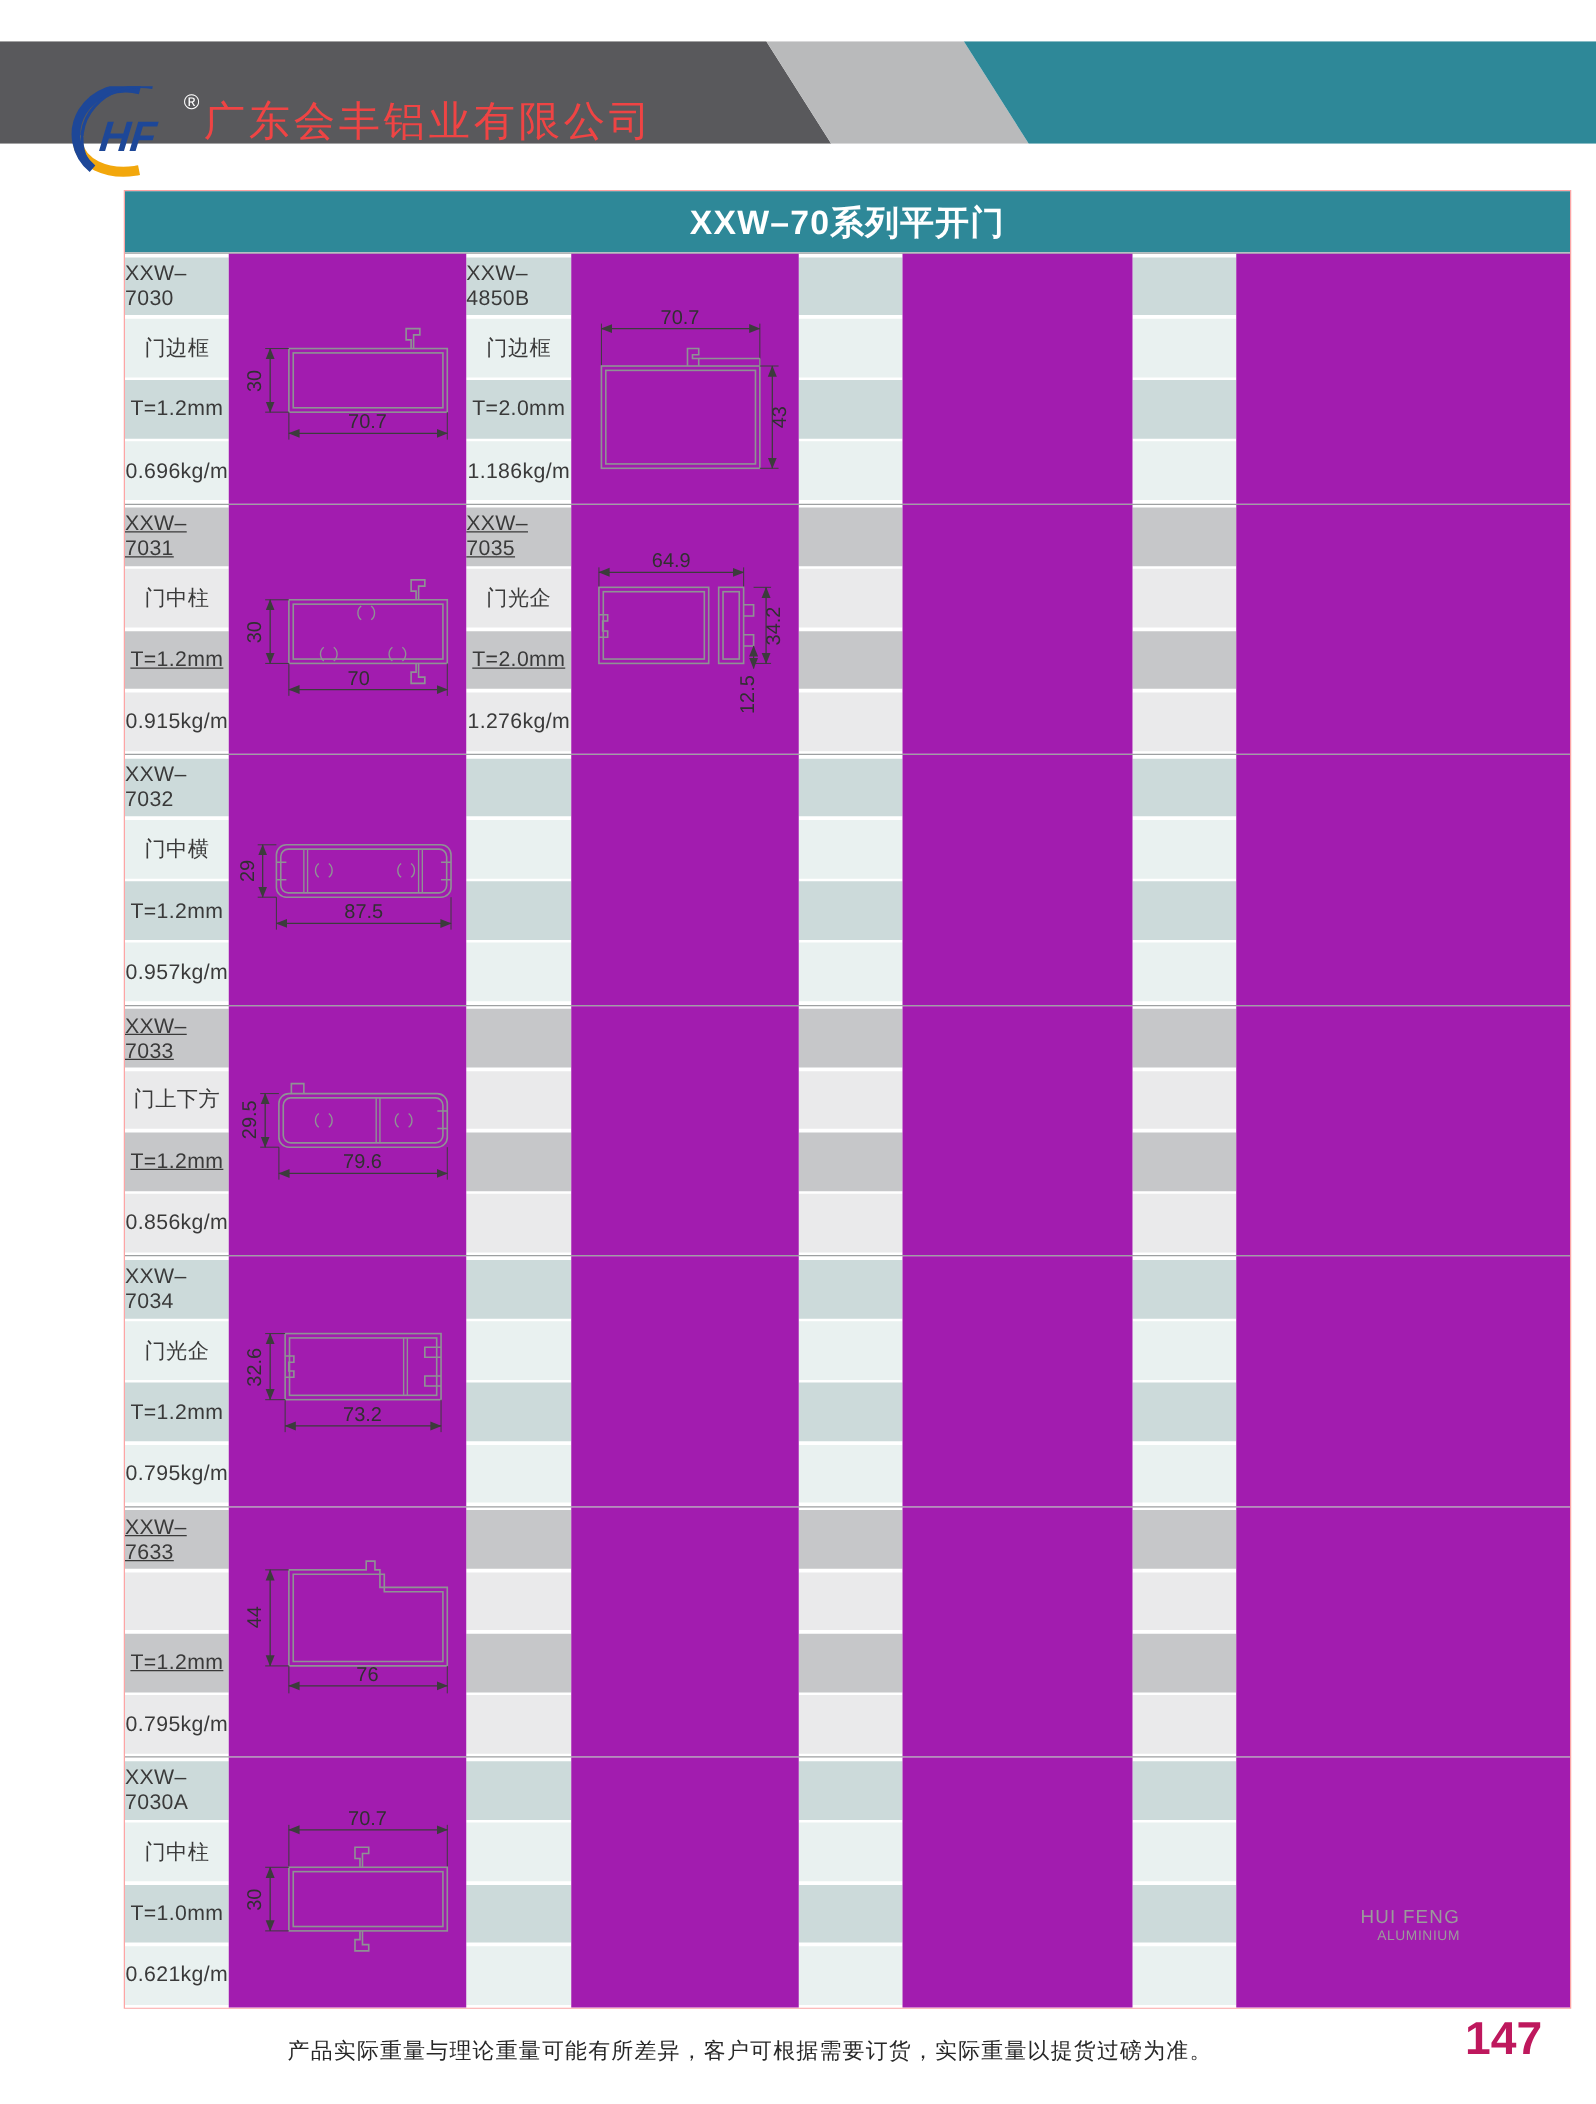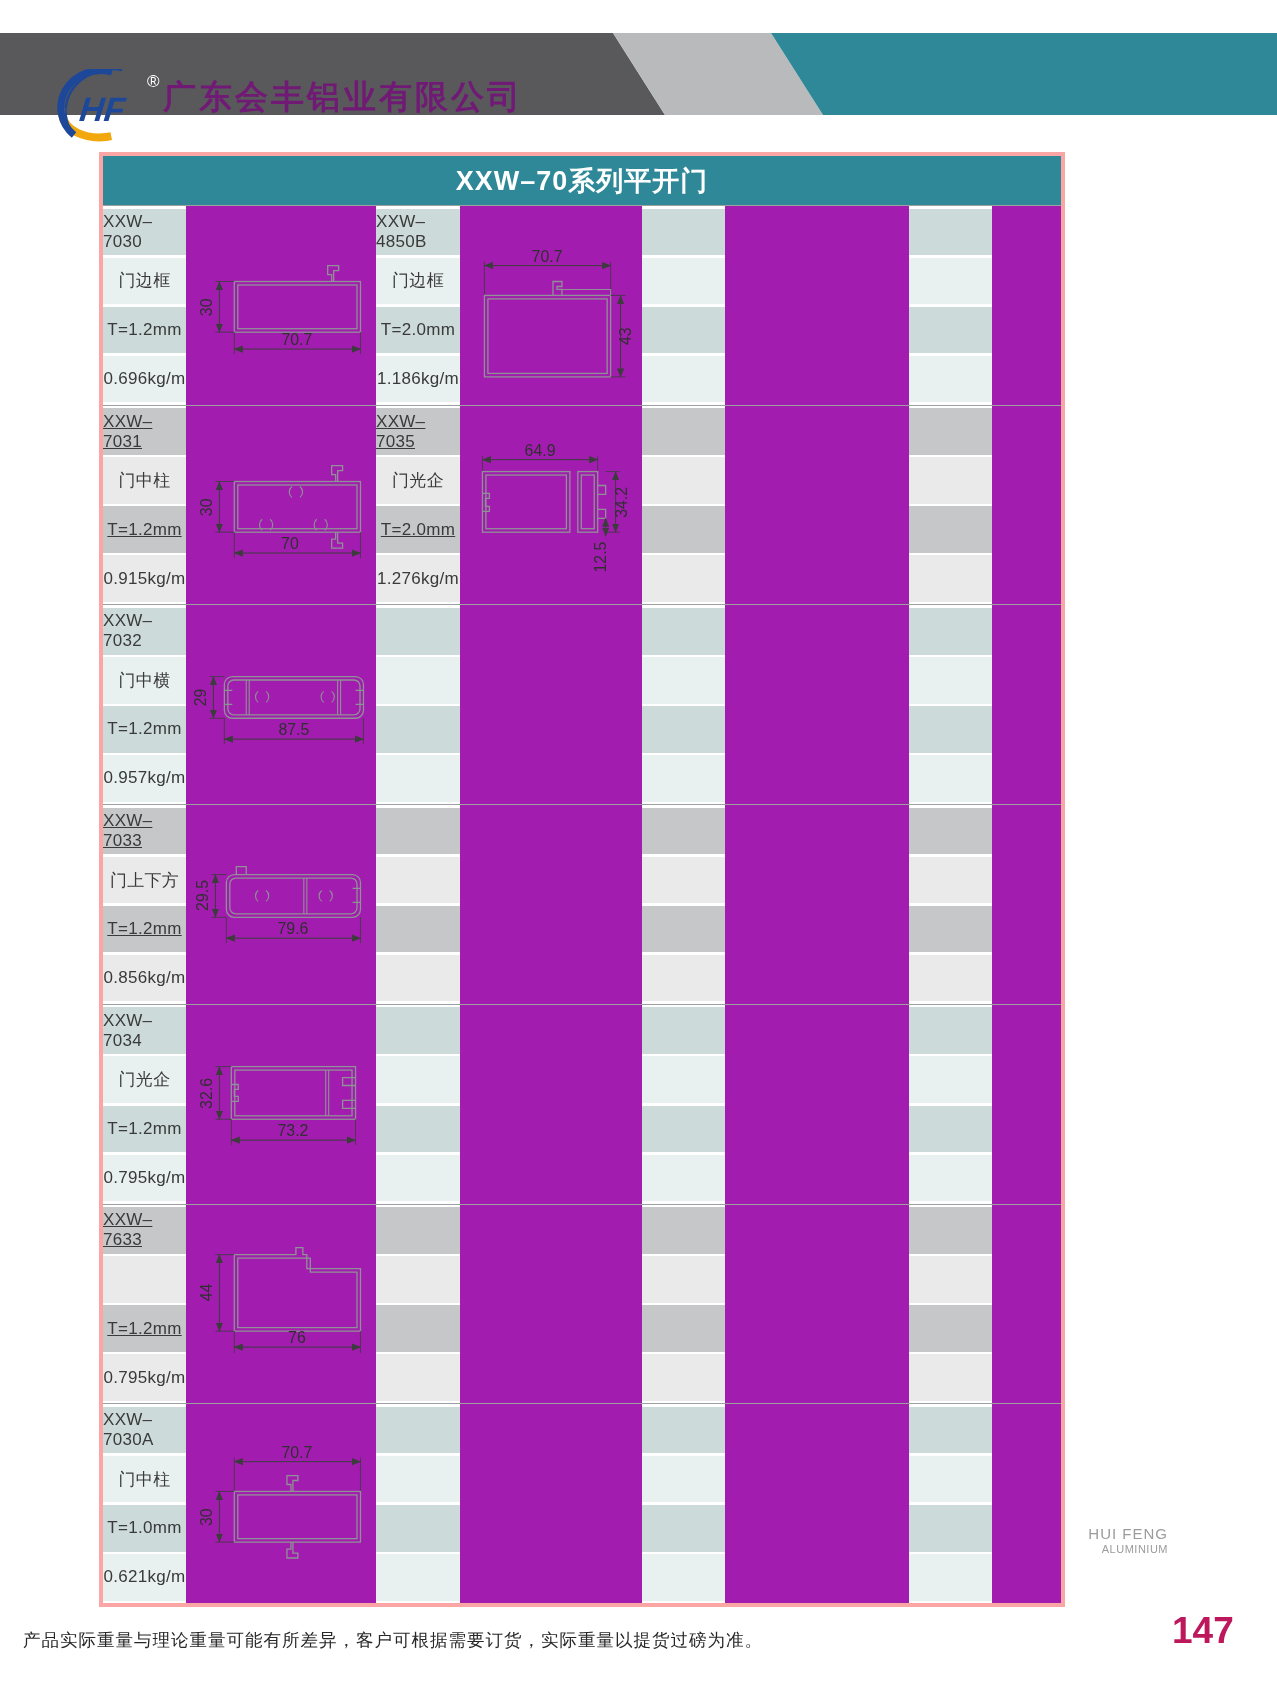--- a/index.html
+++ b/index.html
@@ -2,46 +2,46 @@
 <html><head>
 <meta charset="utf-8">
 <style>
   html,body{margin:0;padding:0;background:#ffffff;}
   body{font-family:"Liberation Sans","DejaVu Sans",sans-serif;}
   #page{position:relative;width:1277px;height:1683px;background:#fff;overflow:hidden;}
 
   
   #band{position:absolute;left:0;top:33px;width:1277px;height:82px;}
   #logo{position:absolute;left:52px;top:36px;width:110px;height:76px;}
-  .co-cn{position:absolute;left:163px;top:42px;font-size:33px;font-weight:bold;color:#701a75;letter-spacing:3px;white-space:nowrap;text-align:right;}
+  .co-cn{position:absolute;left:163px;top:42px;font-size:33px;font-weight:normal;color:#ef4444;letter-spacing:3px;white-space:nowrap;text-align:right;}
   .co-en{position:absolute;left:164px;top:82px;font-size:19px;color:#ffffff;letter-spacing:0.5px;white-space:nowrap;}
 
   
-  #cat{position:absolute;left:99px;top:152px;width:966px;height:1455px;border:4px solid #fca5a5;box-sizing:border-box;display:flex;flex-direction:column;}
+  #cat{position:absolute;left:99px;top:152px;width:1158px;height:1455px;border:1px solid #fca5a5;box-sizing:border-box;display:flex;flex-direction:column;}
   #cat-title{height:49px;flex:0 0 49px;background:#2e8898;color:#fff;font-size:27px;font-weight:bold;display:flex;align-items:center;justify-content:center;letter-spacing:1px;}
   #rows{flex:1;display:flex;flex-direction:column;}
   .prow{flex:1;border-top:1px solid #9da0a1;box-sizing:border-box;display:grid;grid-template-columns:83px 190px 84px 182px 83px 184px 83px 1fr;background:#fff;}
   .labelcol{display:flex;flex-direction:column;gap:2.5px;padding:2.5px 0;box-sizing:border-box;}
   .lcell{flex:1;display:flex;align-items:center;justify-content:center;font-size:17px;color:#3a3a3a;letter-spacing:0.3px;}
   .scheme-green .lcell.dk{background:#ccdada;}
   .scheme-green .lcell.lt{background:#e9f1f0;}
   .scheme-gray  .lcell.dk{background:#c6c7c9;text-decoration:underline;}
   .scheme-gray  .lcell.lt{background:#eaeaeb;}
   .drawcell{background:#a21caf;position:relative;}
   .drawcell svg{position:absolute;left:0;top:0;width:100%;height:100%;}
 
   
   .p{fill:none;stroke:#8f9294;stroke-width:1.3;}
   .p2{fill:none;stroke:#8f9294;stroke-width:1.1;}
   .d{stroke:#3c3c3c;stroke-width:1;fill:none;marker-start:url(#arr);marker-end:url(#arr);}
   .e{stroke:#3c3c3c;stroke-width:0.8;fill:none;}
   .t{fill:#303030;font-size:16px;font-family:"Liberation Sans","DejaVu Sans",sans-serif;text-anchor:middle;}
 
   
-  #note{position:absolute;left:0;top:1628px;width:1200px;text-align:left;font-size:17.5px;color:#272727;letter-spacing:1px;margin-left:23px;}
+  #note{position:absolute;left:0;top:1628px;width:1200px;text-align:center;font-size:17.5px;color:#272727;letter-spacing:1px;}
   #brand{position:absolute;left:1040px;top:1526px;width:128px;text-align:right;color:#9b9b9b;line-height:1.1;}
   #brand .b1{font-size:15px;letter-spacing:1px;}
   #brand .b2{font-size:11px;letter-spacing:0.5px;}
   #pageno{position:absolute;left:1172px;top:1610px;font-size:37px;font-weight:bold;color:#be185d;}
 </style>
 </head>
 <body>
 
 <div id="page">
 

